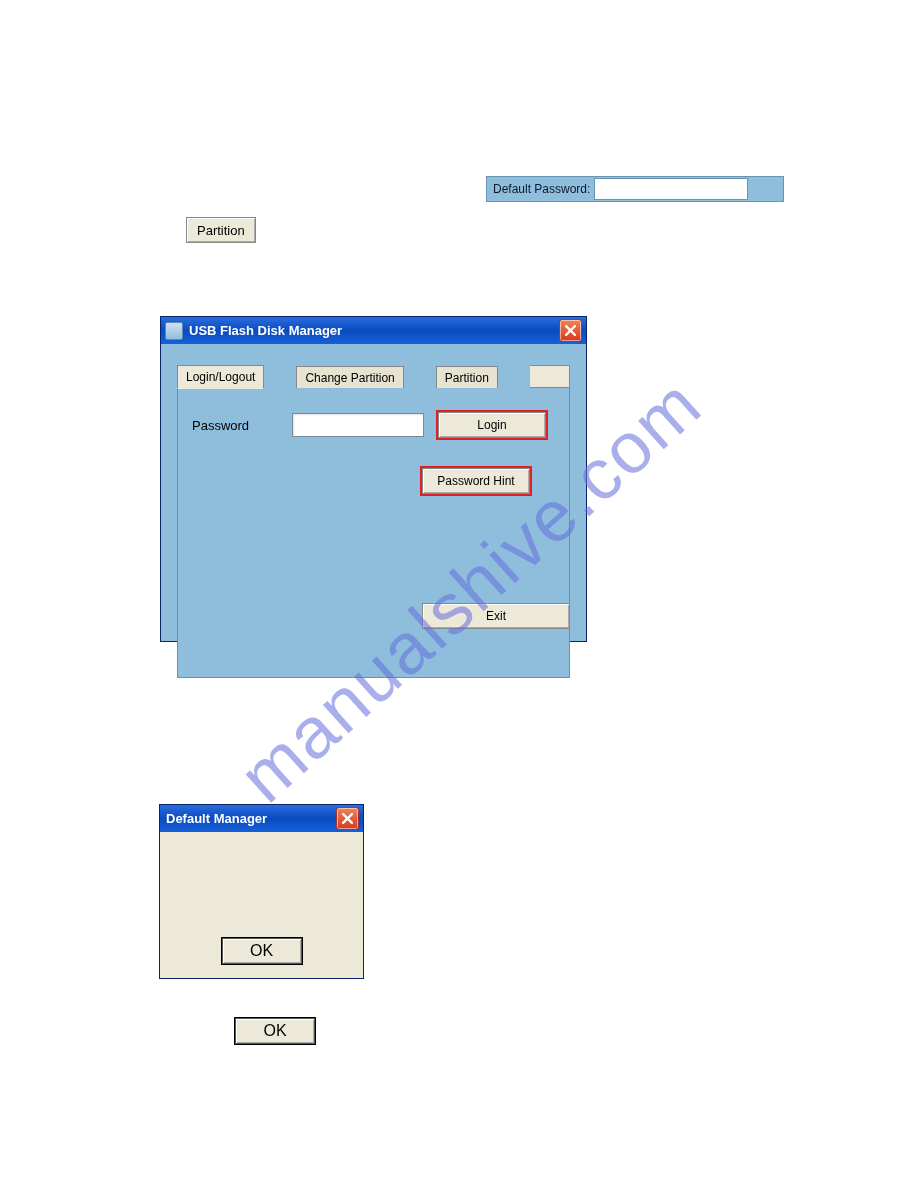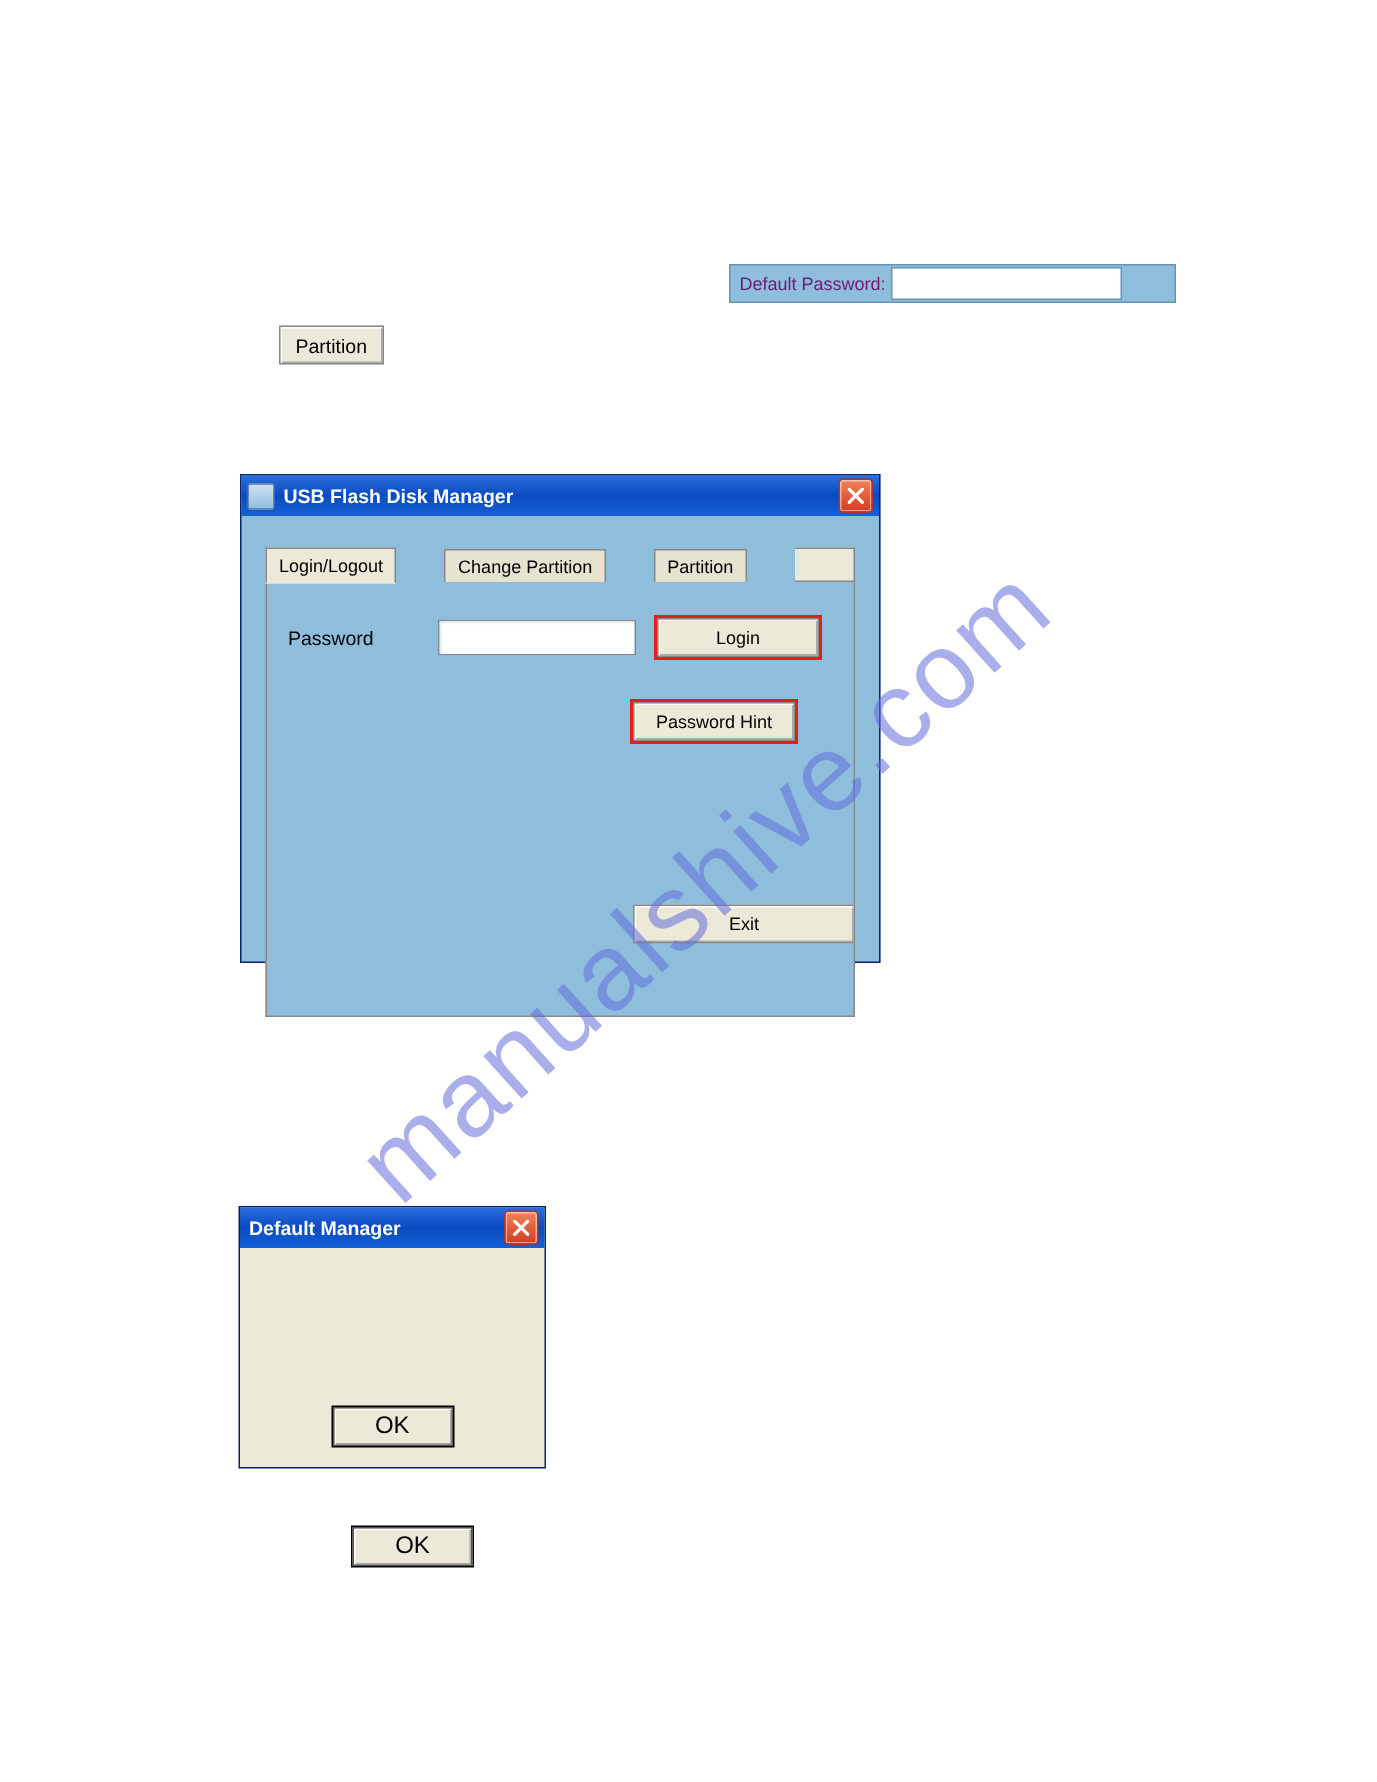--- a/index.html
+++ b/index.html
@@ -41,21 +41,21 @@
     height: 26px;
     background: #8fbedd;
     border: 1px solid #6a94b3;
     display: flex;
     align-items: center;
     box-sizing: border-box;
   }
   .defpw-label {
     padding-left: 6px;
     font-size: 12px;
-    color: #701a75;
+    color: #0f172a;
   }
   .defpw-input {
     margin-left: 4px;
     width: 152px;
     height: 20px;
     background: #fff;
     border: 1px solid #6a94b3;
   }
 
   

